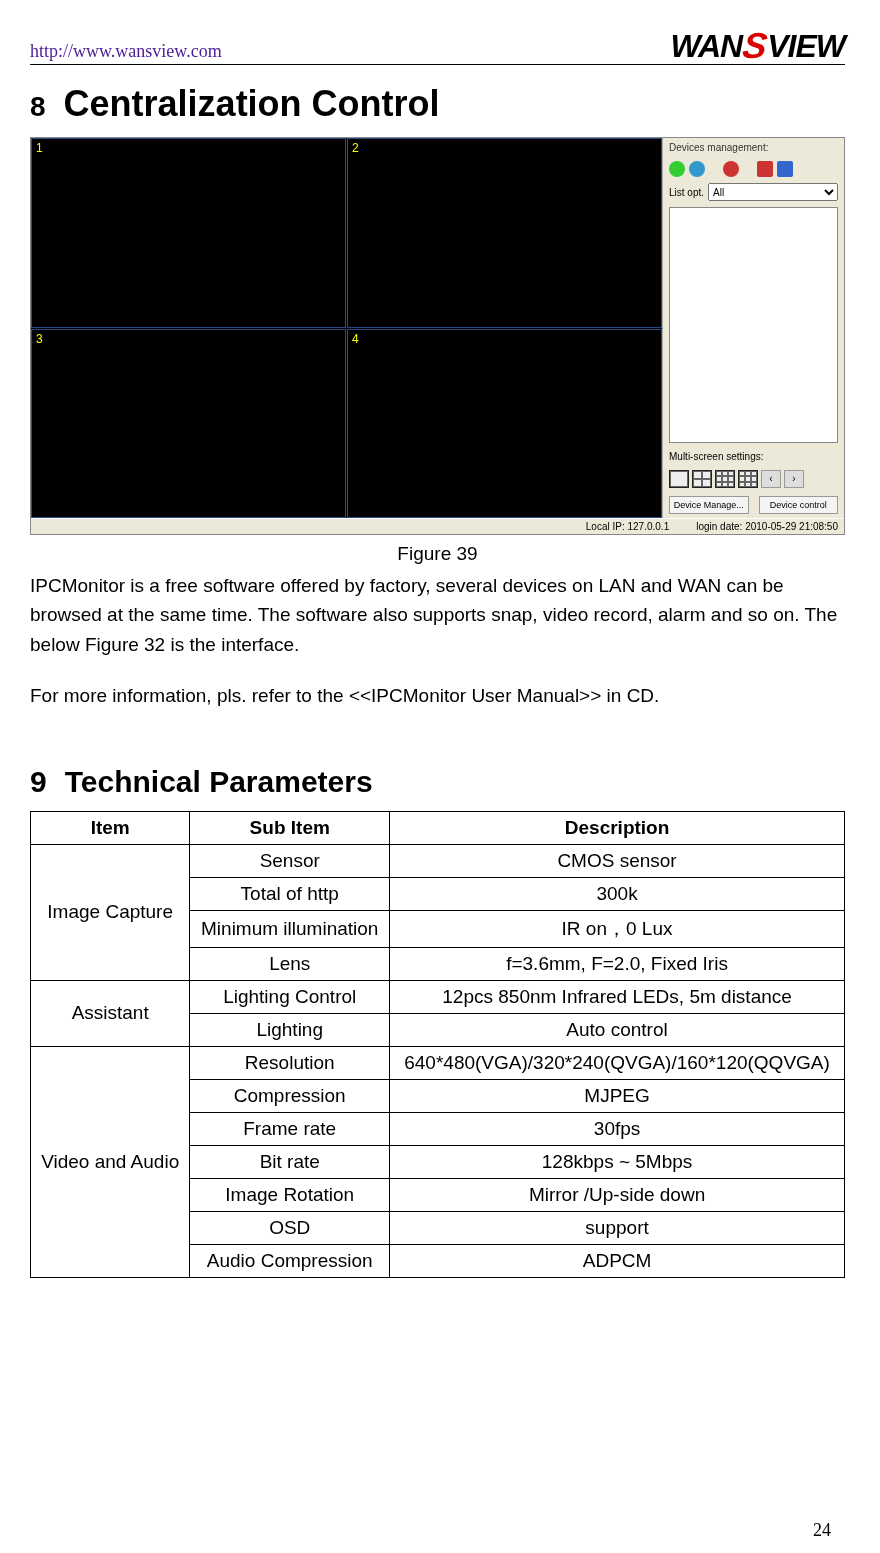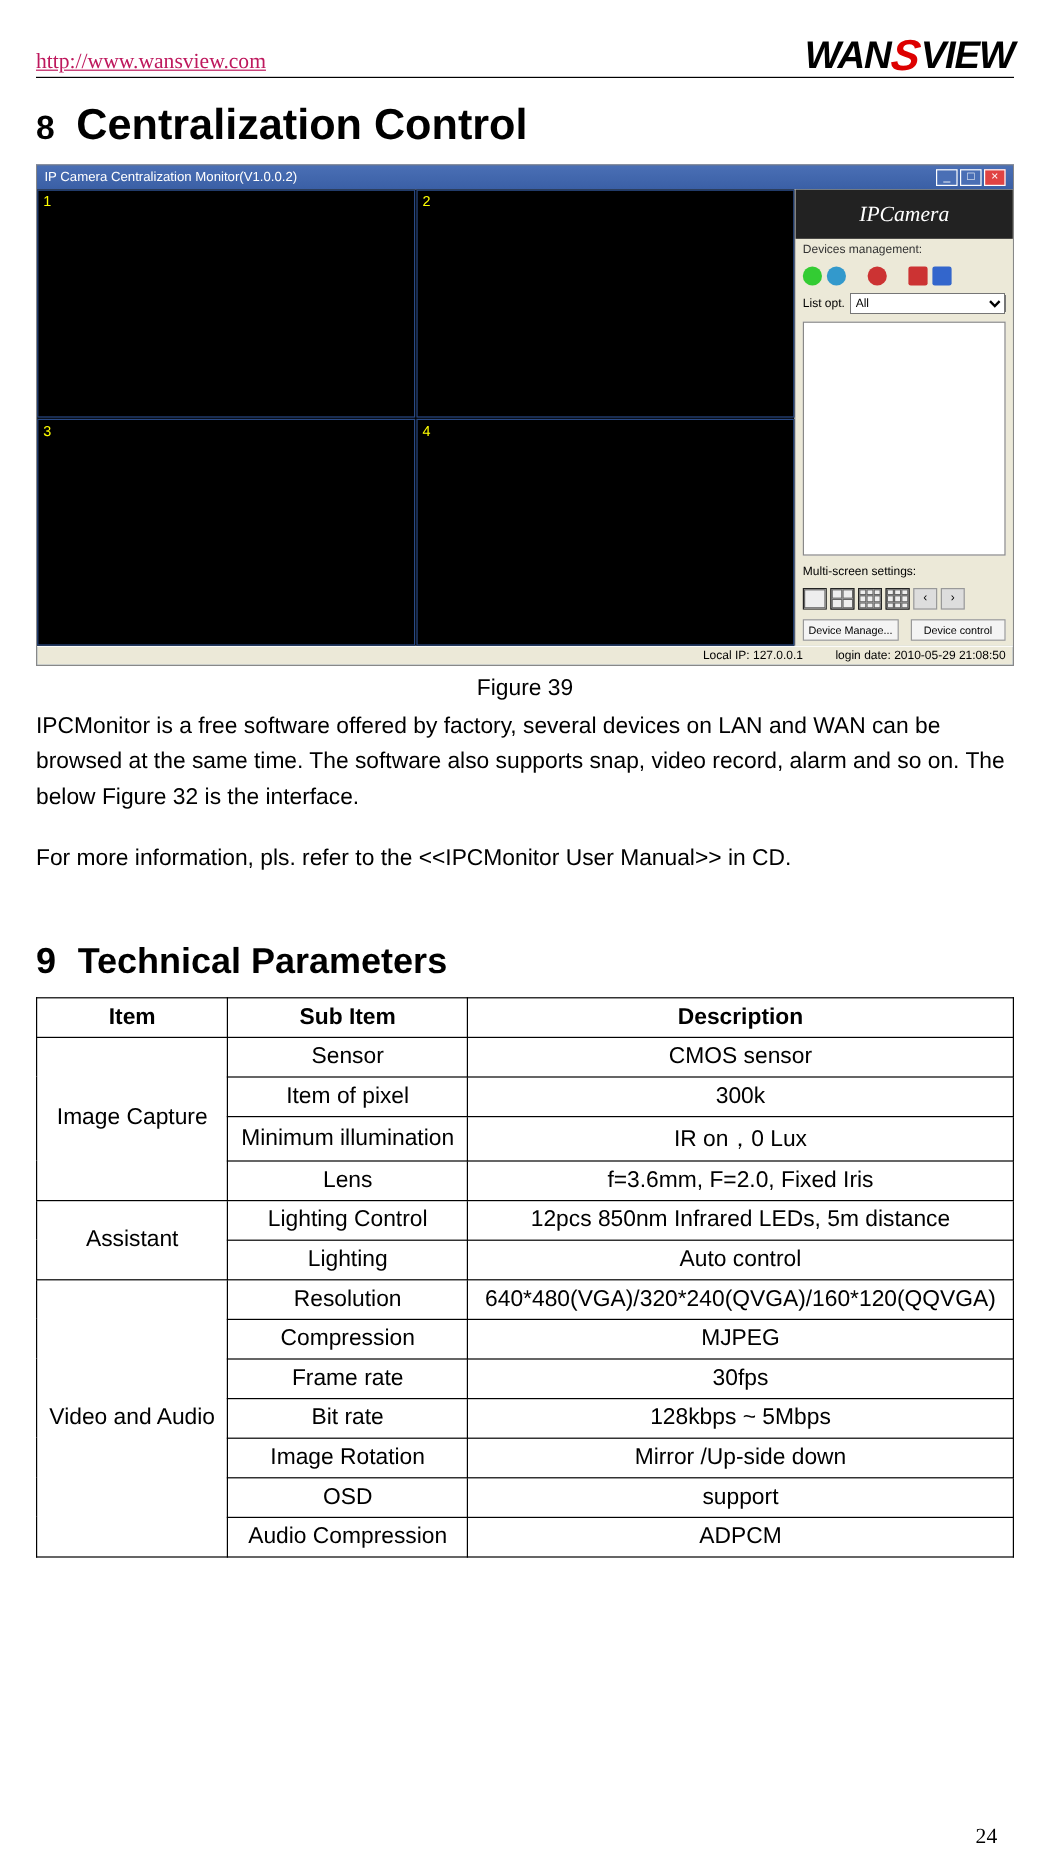--- a/index.html
+++ b/index.html
@@ -14,22 +14,21 @@
     }
     .header {
       display: flex;
       justify-content: space-between;
       align-items: flex-end;
       border-bottom: 1.5px solid #000;
       padding-bottom: 2px;
       margin-bottom: 18px;
     }
     .header a {
-      color: #be185d;
-      text-decoration: underline;
+      color: #4c1d95;
       font-family: "Times New Roman", serif;
       font-size: 18px;
     }
     .logo {
       font-style: italic;
       font-weight: bold;
       font-size: 32px;
       letter-spacing: -1px;
       display: flex;
       align-items: center;
@@ -285,45 +284,36 @@
     <span>VIEW</span>
   </div>
 </div>
 
 <h1 class="section-heading">
   <span class="num">8</span>
   <span>Centralization Control</span>
 </h1>
 
 <div class="app-screenshot">
-  <div class="titlebar">
-    <span>IP Camera Centralization Monitor(V1.0.0.2)</span>
-    <div class="titlebar-buttons">
-      <span>_</span>
-      <span>□</span>
-      <span class="close">×</span>
-    </div>
-  </div>
   <div class="app-body">
     <div class="quad-grid">
       <div class="quad-cell">
           <span class="n">1</span>
         </div>
       <div class="quad-cell">
           <span class="n">2</span>
         </div>
       <div class="quad-cell">
           <span class="n">3</span>
         </div>
       <div class="quad-cell">
           <span class="n">4</span>
         </div>
     </div>
     <div class="right-panel">
-      <div class="ipcam-logo">IPCamera</div>
       <div class="panel-section">Devices management:</div>
       <div class="mgmt-icons">
         <span class="ic ic-add"></span>
         <span class="ic ic-glob"></span>
         <span style="width:10px"></span>
         <span class="ic ic-del"></span>
         <span style="width:10px"></span>
         <span class="ic ic-play"></span>
         <span class="ic ic-set"></span>
       </div>
@@ -402,21 +392,21 @@
       <th>Description</th>
     </tr>
   </thead>
   <tbody id="spec-body">
   <tr>
         <td rowspan="4">Image Capture</td>
         <td>Sensor</td>
         <td>CMOS sensor</td>
       </tr>
       <tr>
-        <td>Item of pixel</td>
+        <td>Total of http</td>
         <td>300k</td>
       </tr>
       <tr>
         <td>Minimum illumination</td>
         <td>IR on，0 Lux</td>
       </tr>
       <tr>
         <td>Lens</td>
         <td>f=3.6mm, F=2.0, Fixed Iris</td>
       </tr>

